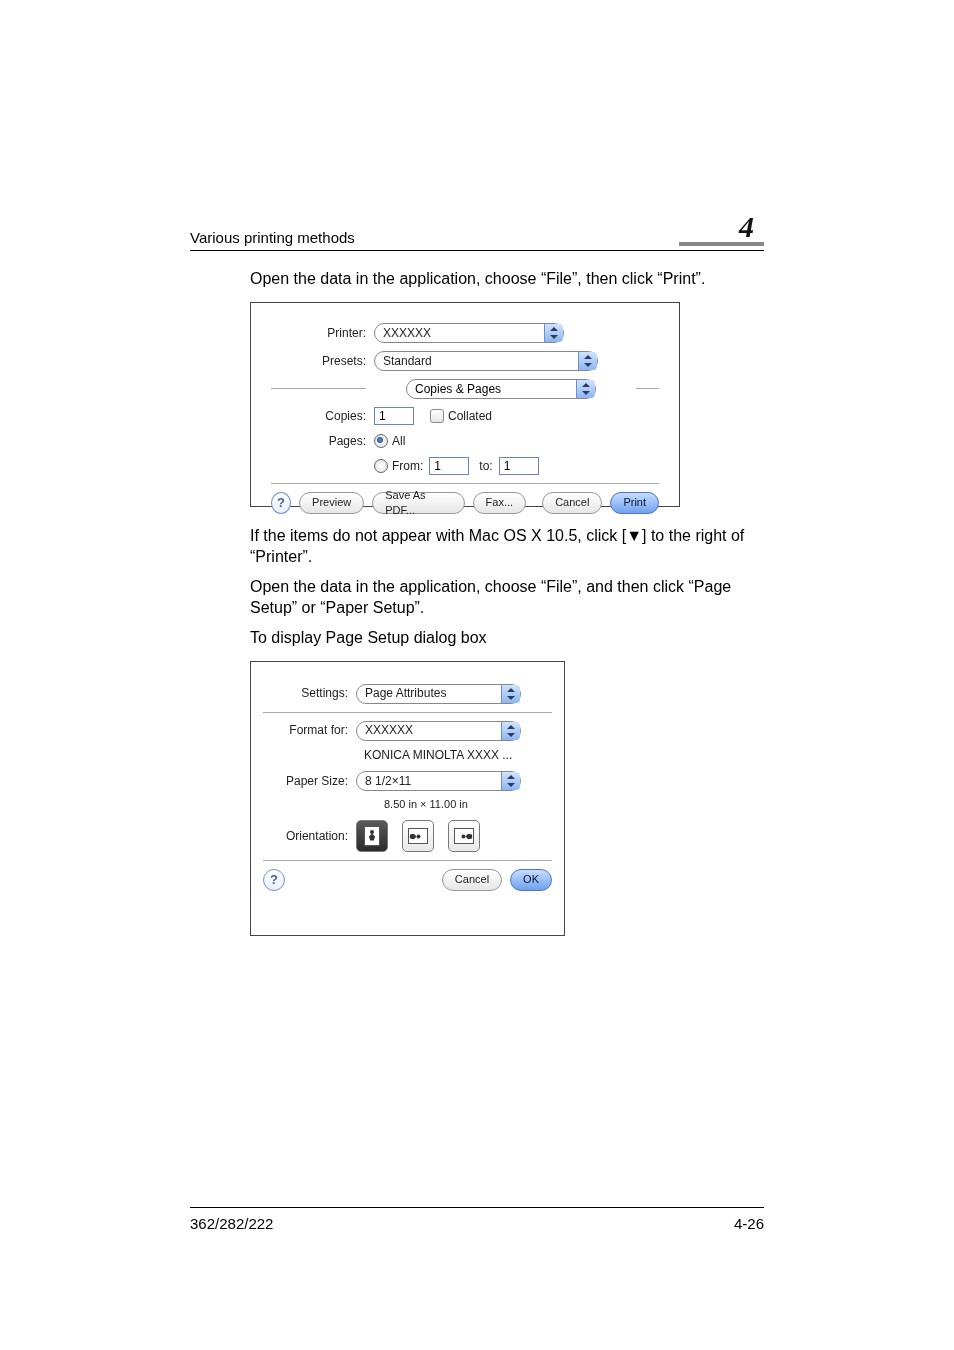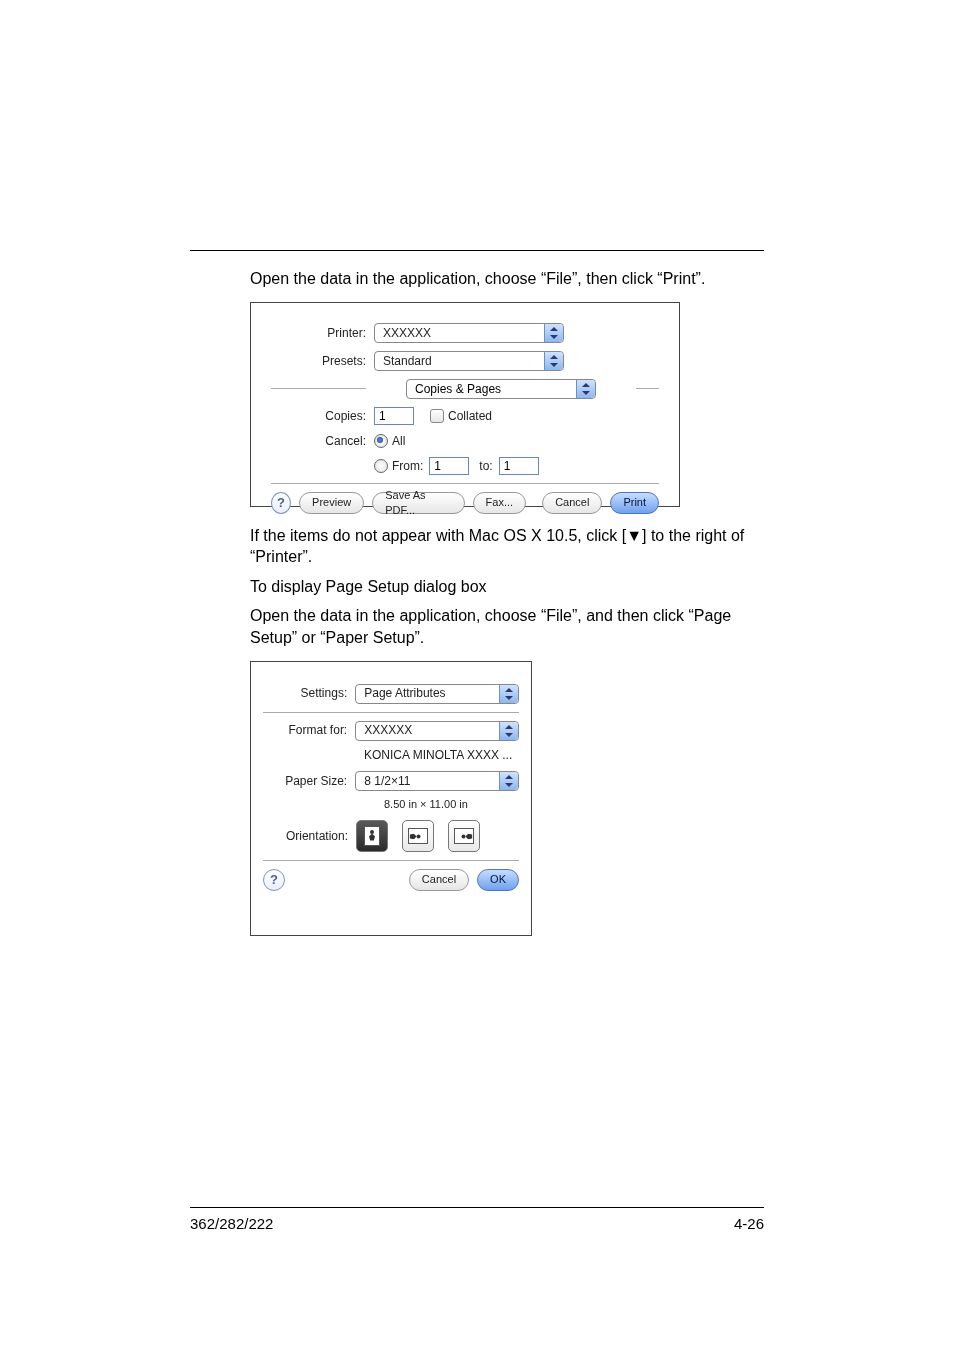--- a/index.html
+++ b/index.html
@@ -55,32 +55,32 @@
     font-size: 16px;
     line-height: 1.35;
   }
   .body p { margin: 8px 0; }
   .figure {
     border: 1px solid #444;
     margin: 12px 0 18px 0;
     box-sizing: border-box;
   }
   .fig1 { width: 430px; height: 205px; padding: 12px 20px 12px 20px; position: relative; }
-  .fig2 { width: 282px; height: 275px; padding: 14px 12px 10px 12px; position: relative; }
+  .fig2 { width: 315px; height: 275px; padding: 14px 12px 10px 12px; position: relative; }
 
   .row { display: flex; align-items: center; margin: 8px 0; font-size: 12px; color: #222; }
   .lab { width: 95px; text-align: right; padding-right: 8px; }
   .lab2 { width: 85px; text-align: right; padding-right: 8px; }
 
   
   .dd {
     position: relative;
     height: 20px;
     border: 1px solid #888;
-    border-radius: 4px;
+    border-radius: 10px;
     background: #fff;
     display: flex;
     align-items: center;
     padding: 0 24px 0 8px;
     font-size: 12px;
     box-sizing: border-box;
   }
   .dd .cap {
     position: absolute;
     right: 0; top: 0; bottom: 0;
@@ -231,39 +231,43 @@
     bottom: 118px;
     display: flex; justify-content: space-between;
     font-size: 15px;
   }
 </style>
 </head>
 <body>
 
 <div class="page">
 
+  <div class="running-head">
+    <span class="title">Various printing methods</span>
+    <span class="chapnum">4</span>
+  </div>
   <div class="head-rule"></div>
 
   <div class="body">
 
     <p>Open the data in the application, choose “File”, then click “Print”.</p>
 
     <div class="figure fig1">
 
       <div class="row">
         <span class="lab">Printer:</span>
         <div class="dd" style="width:190px">
           <span>XXXXXX</span>
           <span class="cap"></span>
         </div>
       </div>
 
       <div class="row">
         <span class="lab">Presets:</span>
-        <div class="dd" style="width:190px">
+        <div class="dd" style="width:224px">
           <span>Standard</span>
           <span class="cap"></span>
         </div>
       </div>
 
       <div class="hr-split">
         <div class="line" style="flex:0 0 95px"></div>
         <div style="width:8px"></div>
         <div class="dd" style="width:190px">
           <span>Copies &amp; Pages</span>
@@ -275,21 +279,21 @@
 
       <div class="row">
         <span class="lab">Copies:</span>
         <input class="txt" style="width: 40px;" value="1">
         <span style="width:16px"></span>
         <span class="chk"></span>
         <span>Collated</span>
       </div>
 
       <div class="row">
-        <span class="lab">Cancel:</span>
+        <span class="lab">Pages:</span>
         <span class="radio sel"></span>
         <span>All</span>
       </div>
 
       <div class="row">
         <span class="lab"></span>
         <span class="radio"></span>
         <span>From:</span>
         <span style="width:6px"></span>
         <input class="txt" style="width: 40px;" value="1">
@@ -306,22 +310,22 @@
         <span class="pillbtn">Preview</span>
         <span class="pillbtn">Save As PDF...</span>
         <span class="pillbtn">Fax...</span>
         <span style="flex:1"></span>
         <span class="pillbtn">Cancel</span>
         <span class="pillbtn primary">Print</span>
       </div>
     </div>
 
     <p>If the items do not appear with Mac OS X 10.5, click [▼] to the right of “Printer”.</p>
+    <p>Open the data in the application, choose “File”, and then click “Page Setup” or “Paper Setup”.</p>
     <p>To display Page Setup dialog box</p>
-    <p>Open the data in the application, choose “File”, and then click “Page Setup” or “Paper Setup”.</p>
 
     <div class="figure fig2">
 
       <div class="row">
         <span class="lab2">Settings:</span>
         <div class="dd" style="width:165px">
           <span>Page Attributes</span>
           <span class="cap"></span>
         </div>
       </div>

